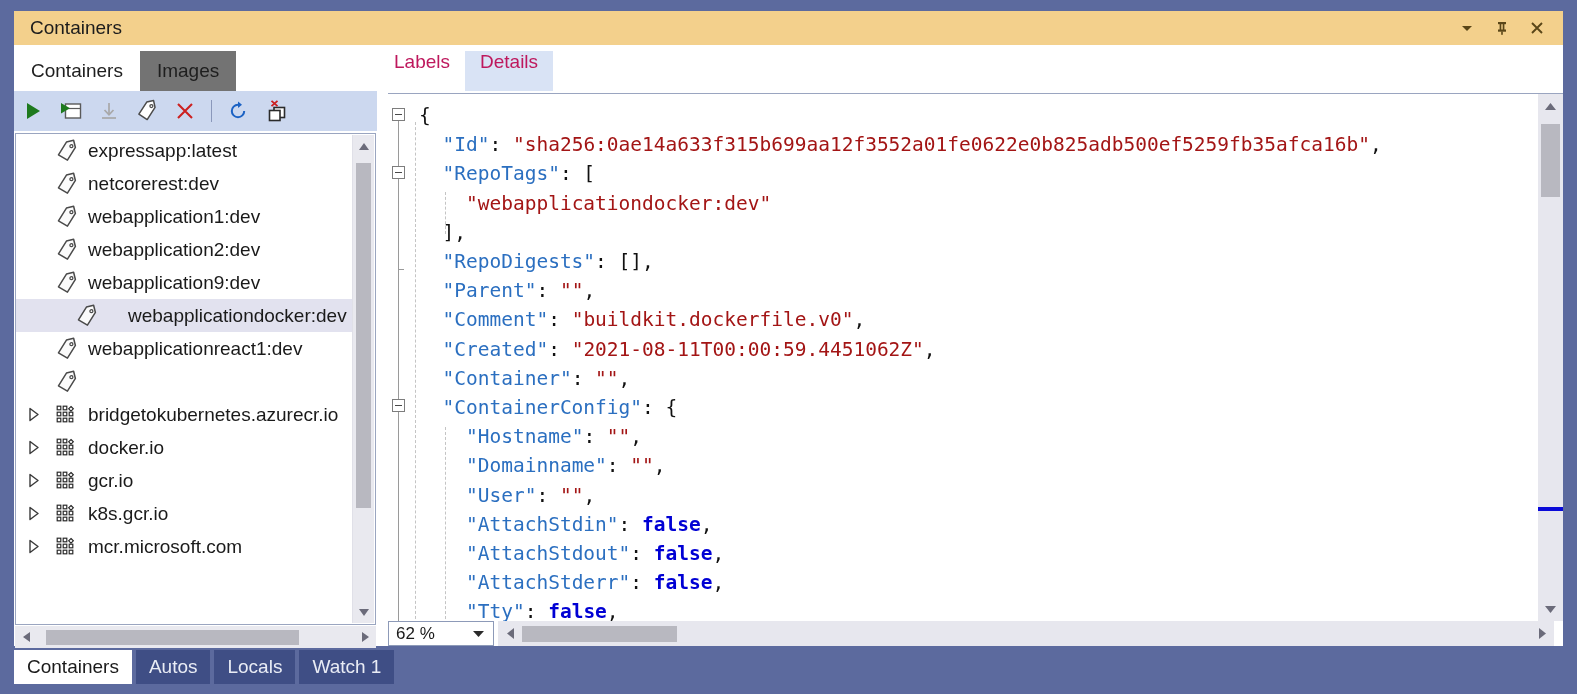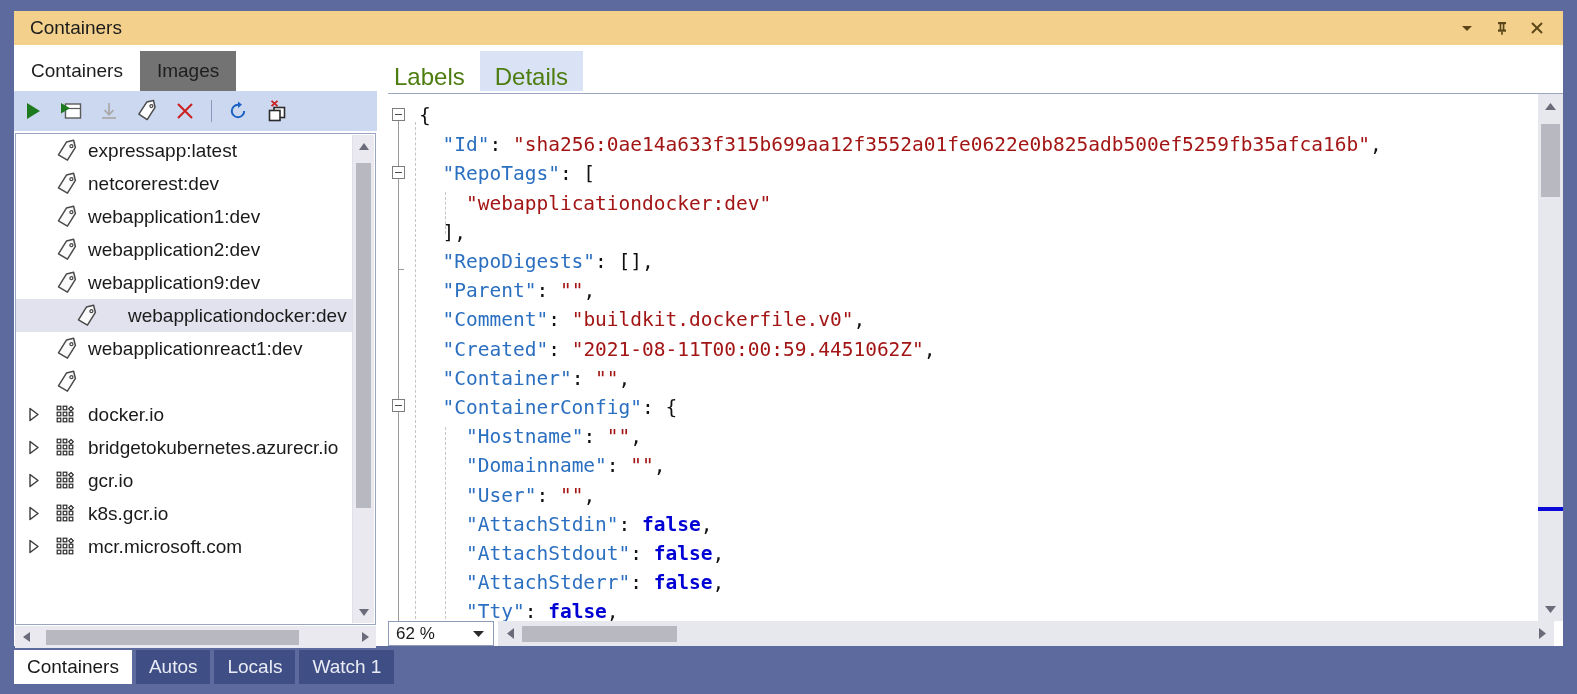--- a/index.html
+++ b/index.html
@@ -176,23 +176,23 @@
   }
   .right-tabs {
     position: absolute;
     left: 0; top: 0;
     width: 1184px; height: 46px;
     display: flex; align-items: flex-end;
   }
   .rtab {
     height: 40px;
     padding: 0 15px;
-    display: flex; align-items: flex-end;
-    font-size: 24px;
-    color: #4d7c0f;
+    display: flex; align-items: flex-start;
+    font-size: 19px;
+    color: #be185d;
   }
   .rtab.selected { background: #d9e3f5; }
 
   .editor {
     position: absolute;
     left: 9px; top: 48px;
     width: 1175px; height: 528px;
     background: #ffffff;
     border-top: 1px solid #9aa5c0;
     box-sizing: border-box;
@@ -522,42 +522,42 @@
                   <rect x="9.2" y="4.2" width="3.6" height="3.6" fill="none" stroke="#2b2b2b" stroke-width="1.2"></rect>
                   <rect x="3.2" y="10.2" width="3.6" height="3.6" fill="none" stroke="#2b2b2b" stroke-width="1.2"></rect>
                   <rect x="9.2" y="10.2" width="3.6" height="3.6" fill="none" stroke="#2b2b2b" stroke-width="1.2"></rect>
                   <rect x="15.2" y="10.2" width="3.6" height="3.6" fill="none" stroke="#2b2b2b" stroke-width="1.2"></rect>
                   <rect x="3.2" y="16.2" width="3.6" height="3.6" fill="none" stroke="#2b2b2b" stroke-width="1.2"></rect>
                   <rect x="9.2" y="16.2" width="3.6" height="3.6" fill="none" stroke="#2b2b2b" stroke-width="1.2"></rect>
                   <rect x="15.2" y="16.2" width="3.6" height="3.6" fill="none" stroke="#2b2b2b" stroke-width="1.2"></rect>
                   <path d="M17 4.5 L19.3 6.8 L17 9.1 L14.7 6.8 Z" fill="none" stroke="#2b2b2b" stroke-width="1.2"></path>
                 </svg>
               </span>
-              <span class="rlabel">docker.io</span>
+              <span class="rlabel">bridgetokubernetes.azurecr.io</span>
             </div>
             <div class="row">
               <span class="expander">
                 <svg width="13" height="15" viewBox="0 0 13 15">
                   <path d="M3 1.5 L11 7.5 L3 13.5 Z" fill="none" stroke="#3a3a3a" stroke-width="1.4" stroke-linejoin="round"></path>
                 </svg>
               </span>
               <span class="ricon">
                 <svg width="26" height="26" viewBox="0 0 26 26">
                   <rect x="3.2" y="4.2" width="3.6" height="3.6" fill="none" stroke="#2b2b2b" stroke-width="1.2"></rect>
                   <rect x="9.2" y="4.2" width="3.6" height="3.6" fill="none" stroke="#2b2b2b" stroke-width="1.2"></rect>
                   <rect x="3.2" y="10.2" width="3.6" height="3.6" fill="none" stroke="#2b2b2b" stroke-width="1.2"></rect>
                   <rect x="9.2" y="10.2" width="3.6" height="3.6" fill="none" stroke="#2b2b2b" stroke-width="1.2"></rect>
                   <rect x="15.2" y="10.2" width="3.6" height="3.6" fill="none" stroke="#2b2b2b" stroke-width="1.2"></rect>
                   <rect x="3.2" y="16.2" width="3.6" height="3.6" fill="none" stroke="#2b2b2b" stroke-width="1.2"></rect>
                   <rect x="9.2" y="16.2" width="3.6" height="3.6" fill="none" stroke="#2b2b2b" stroke-width="1.2"></rect>
                   <rect x="15.2" y="16.2" width="3.6" height="3.6" fill="none" stroke="#2b2b2b" stroke-width="1.2"></rect>
                   <path d="M17 4.5 L19.3 6.8 L17 9.1 L14.7 6.8 Z" fill="none" stroke="#2b2b2b" stroke-width="1.2"></path>
                 </svg>
               </span>
-              <span class="rlabel">bridgetokubernetes.azurecr.io</span>
+              <span class="rlabel">docker.io</span>
             </div>
             <div class="row">
               <span class="expander">
                 <svg width="13" height="15" viewBox="0 0 13 15">
                   <path d="M3 1.5 L11 7.5 L3 13.5 Z" fill="none" stroke="#3a3a3a" stroke-width="1.4" stroke-linejoin="round"></path>
                 </svg>
               </span>
               <span class="ricon">
                 <svg width="26" height="26" viewBox="0 0 26 26">
                   <rect x="3.2" y="4.2" width="3.6" height="3.6" fill="none" stroke="#2b2b2b" stroke-width="1.2"></rect>

